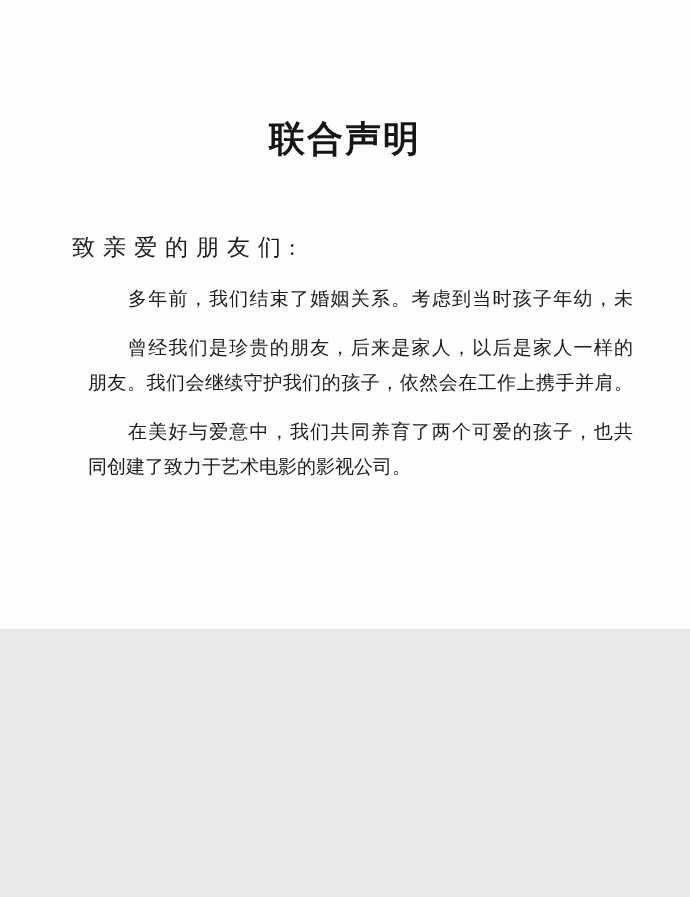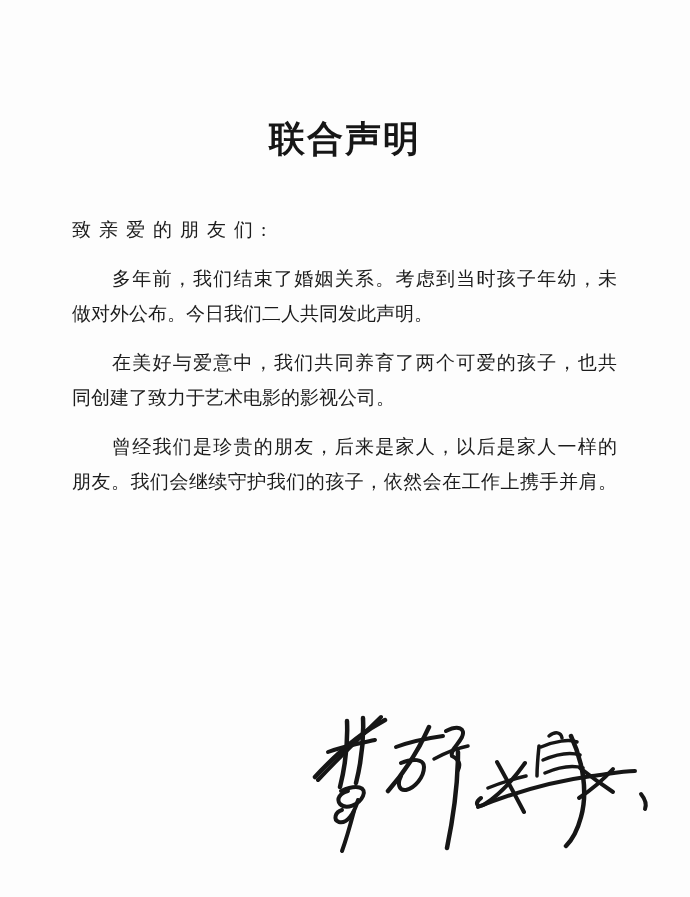--- a/index.html
+++ b/index.html
@@ -1,41 +1,41 @@
 <!DOCTYPE html>
 <html><head>
 <meta charset="utf-8">
 <style>
   html,body{margin:0;padding:0;background:#e9e9e9;}
   .page{
     position:relative;
-    width:690px;height:897px;
+    width:690px;height:629px;
     margin:0 auto;
     background:#fdfdfd;
     color:#1c1c1c;
     font-family:"Liberation Serif","DejaVu Serif",serif;
     overflow:hidden;
   }
   .title{
     padding-top:121px;
     text-align:center;
     font-size:36px;
     line-height:36px;
     font-weight:700;
     letter-spacing:2px;
     color:#161616;
   }
   .salutation{
-    margin:55px 0 0 72px;
-    font-size:19px;
+    margin:73px 0 0 72px;
+    font-size:23px;
     line-height:35px;
     letter-spacing:8px;
     white-space:nowrap;
   }
-  .body-block{margin:0;}
+  .body-block{margin:16px;}
   .para{
     margin:14px 0 0 72px;
     width:545px;
     font-size:19px;
     line-height:35px;
   }
   .line{min-height:35px;}
   .line.indent{text-indent:40px;}
   .line.full{
     text-align:justify;
@@ -60,31 +60,30 @@
 <div class="page">
 
   <div class="title">联合声明</div>
 
   <div class="salutation">致亲爱的朋友们:</div>
 
   <div class="body-block">
 
     <div class="para">
       <div class="line full indent">多年前，我们结束了婚姻关系。考虑到当时孩子年幼，未</div>
-      <div class="line">做对外公布。今日我们二人共同发此声明。</div>
+    </div>
+
+    <div class="para">
+      <div class="line full indent">曾经我们是珍贵的朋友，后来是家人，以后是家人一样的</div>
+      <div class="line full">朋友。我们会继续守护我们的孩子，依然会在工作上携手并肩。</div>
     </div>
 
     <div class="para">
       <div class="line full indent">在美好与爱意中，我们共同养育了两个可爱的孩子，也共</div>
       <div class="line">同创建了致力于艺术电影的影视公司。</div>
-    </div>
-
-    <div class="para">
-      <div class="line full indent">曾经我们是珍贵的朋友，后来是家人，以后是家人一样的</div>
-      <div class="line full">朋友。我们会继续守护我们的孩子，依然会在工作上携手并肩。</div>
     </div>
 
 
 
   </div>
 
   <div class="signature-area">
     <svg viewBox="0 0 360 190" xmlns="http://www.w3.org/2000/svg">
 
       <g>

